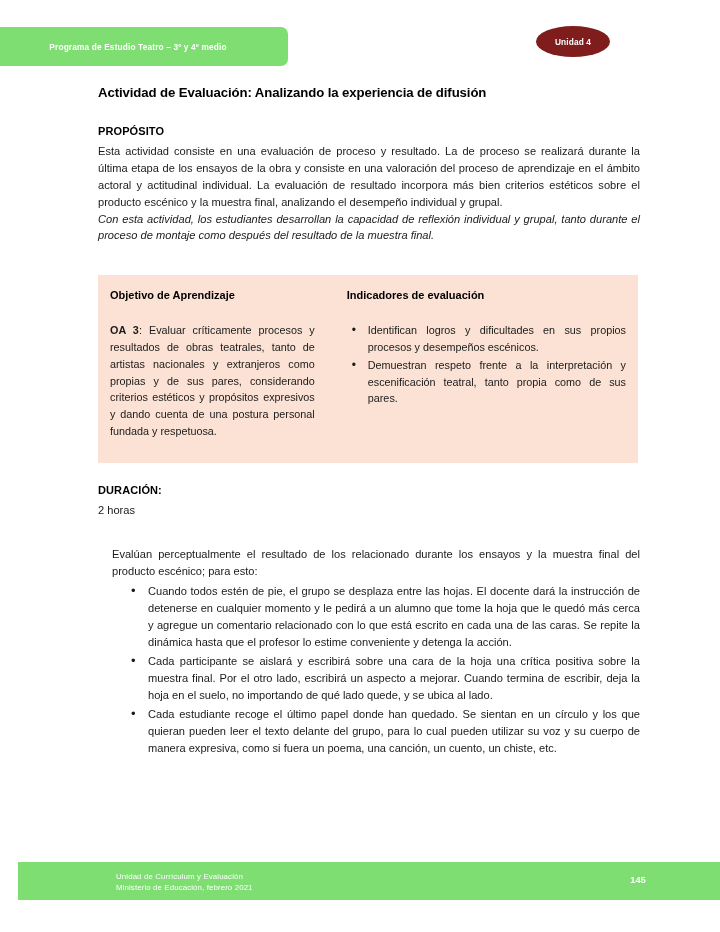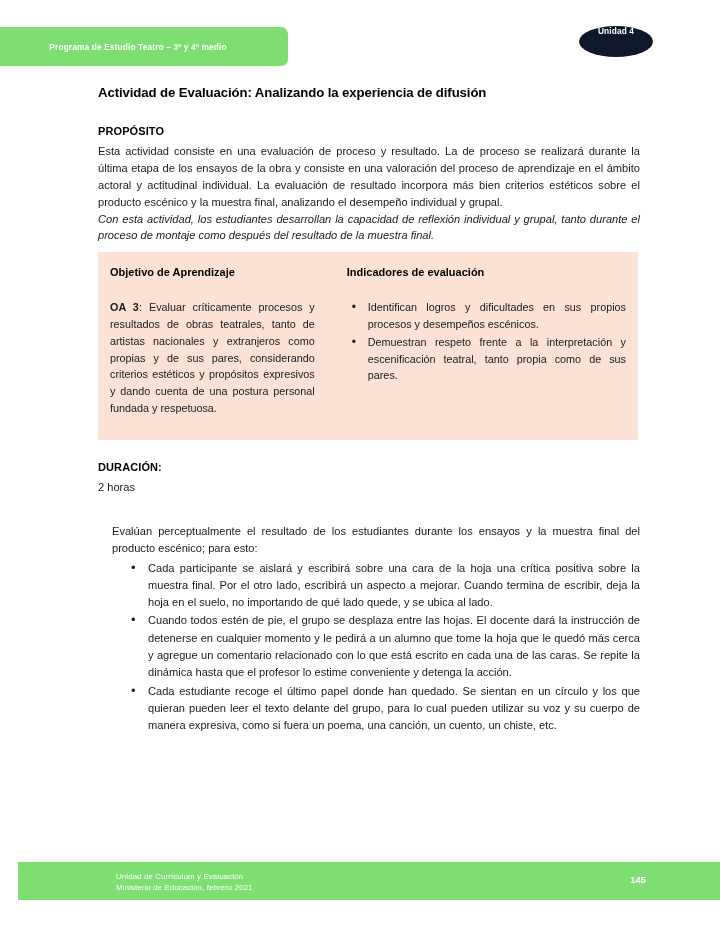--- a/index.html
+++ b/index.html
@@ -44,28 +44,28 @@
     align-items: center;
     justify-content: center;
     color: #ffffff;
     font-size: 8.3px;
     font-weight: bold;
     letter-spacing: 0.15px;
     white-space: nowrap;
   }
   .unit-ellipse {
     position: absolute;
-    left: 579px;
+    left: 536px;
     top: -1px;
     width: 74px;
     height: 31px;
-    background: #0f172a;
+    background: #7f1d1d;
     border-radius: 50%;
     display: flex;
-    align-items: flex-start;
+    align-items: center;
     justify-content: center;
   }
   .unit-ellipse-text {
     color: #ffffff;
     font-size: 8.3px;
     font-weight: bold;
     letter-spacing: 0.15px;
     white-space: nowrap;
   }
 
@@ -98,21 +98,21 @@
     font-size: 11.1px;
     line-height: 1.52;
     text-align: justify;
     margin: 0;
     color: #1a1a1a;
   }
   .para + .para { margin-top: 0px; font-style: italic; }
 
   
   .oa-table {
-    margin-top: 8px;
+    margin-top: 31px;
     background: #fbe2d4;
     width: 540px;
     box-sizing: border-box;
     padding: 14px 12px 24px 12px;
     display: flex;
     gap: 12px;
   }
   .oa-col-left {
     width: 240px;
     box-sizing: border-box;
@@ -266,24 +266,24 @@
       </ul>
     </div>
   </div>
 
   <div class="block-duracion">
     <div class="section-label">DURACIÓN:</div>
     <p class="duracion-value">2 horas</p>
   </div>
 
   <div class="block-desarrollo">
-    <p class="dev-intro">Evalúan perceptualmente el resultado de los estudiantes durante los ensayos y la muestra final del producto escénico; para esto:</p>
+    <p class="dev-intro">Evalúan perceptualmente el resultado de los relacionado durante los ensayos y la muestra final del producto escénico; para esto:</p>
     <ul class="dev-list">
+      <li>Cuando todos estén de pie, el grupo se desplaza entre las hojas. El docente dará la instrucción de detenerse en cualquier momento y le pedirá a un alumno que tome la hoja que le quedó más cerca y agregue un comentario relacionado con lo que está escrito en cada una de las caras. Se repite la dinámica hasta que el profesor lo estime conveniente y detenga la acción.</li>
       <li>Cada participante se aislará y escribirá sobre una cara de la hoja una crítica positiva sobre la muestra final. Por el otro lado, escribirá un aspecto a mejorar. Cuando termina de escribir, deja la hoja en el suelo, no importando de qué lado quede, y se ubica al lado.</li>
-      <li>Cuando todos estén de pie, el grupo se desplaza entre las hojas. El docente dará la instrucción de detenerse en cualquier momento y le pedirá a un alumno que tome la hoja que le quedó más cerca y agregue un comentario relacionado con lo que está escrito en cada una de las caras. Se repite la dinámica hasta que el profesor lo estime conveniente y detenga la acción.</li>
       <li>Cada estudiante recoge el último papel donde han quedado. Se sientan en un círculo y los que quieran pueden leer el texto delante del grupo, para lo cual pueden utilizar su voz y su cuerpo de manera expresiva, como si fuera un poema, una canción, un cuento, un chiste, etc.</li>
     </ul>
   </div>
 
 </div>
 
 <div class="footer-bar">
   <div class="footer-left">
     <div>Unidad de Currículum y Evaluación</div>
     <div>Ministerio de Educación, febrero 2021</div>

